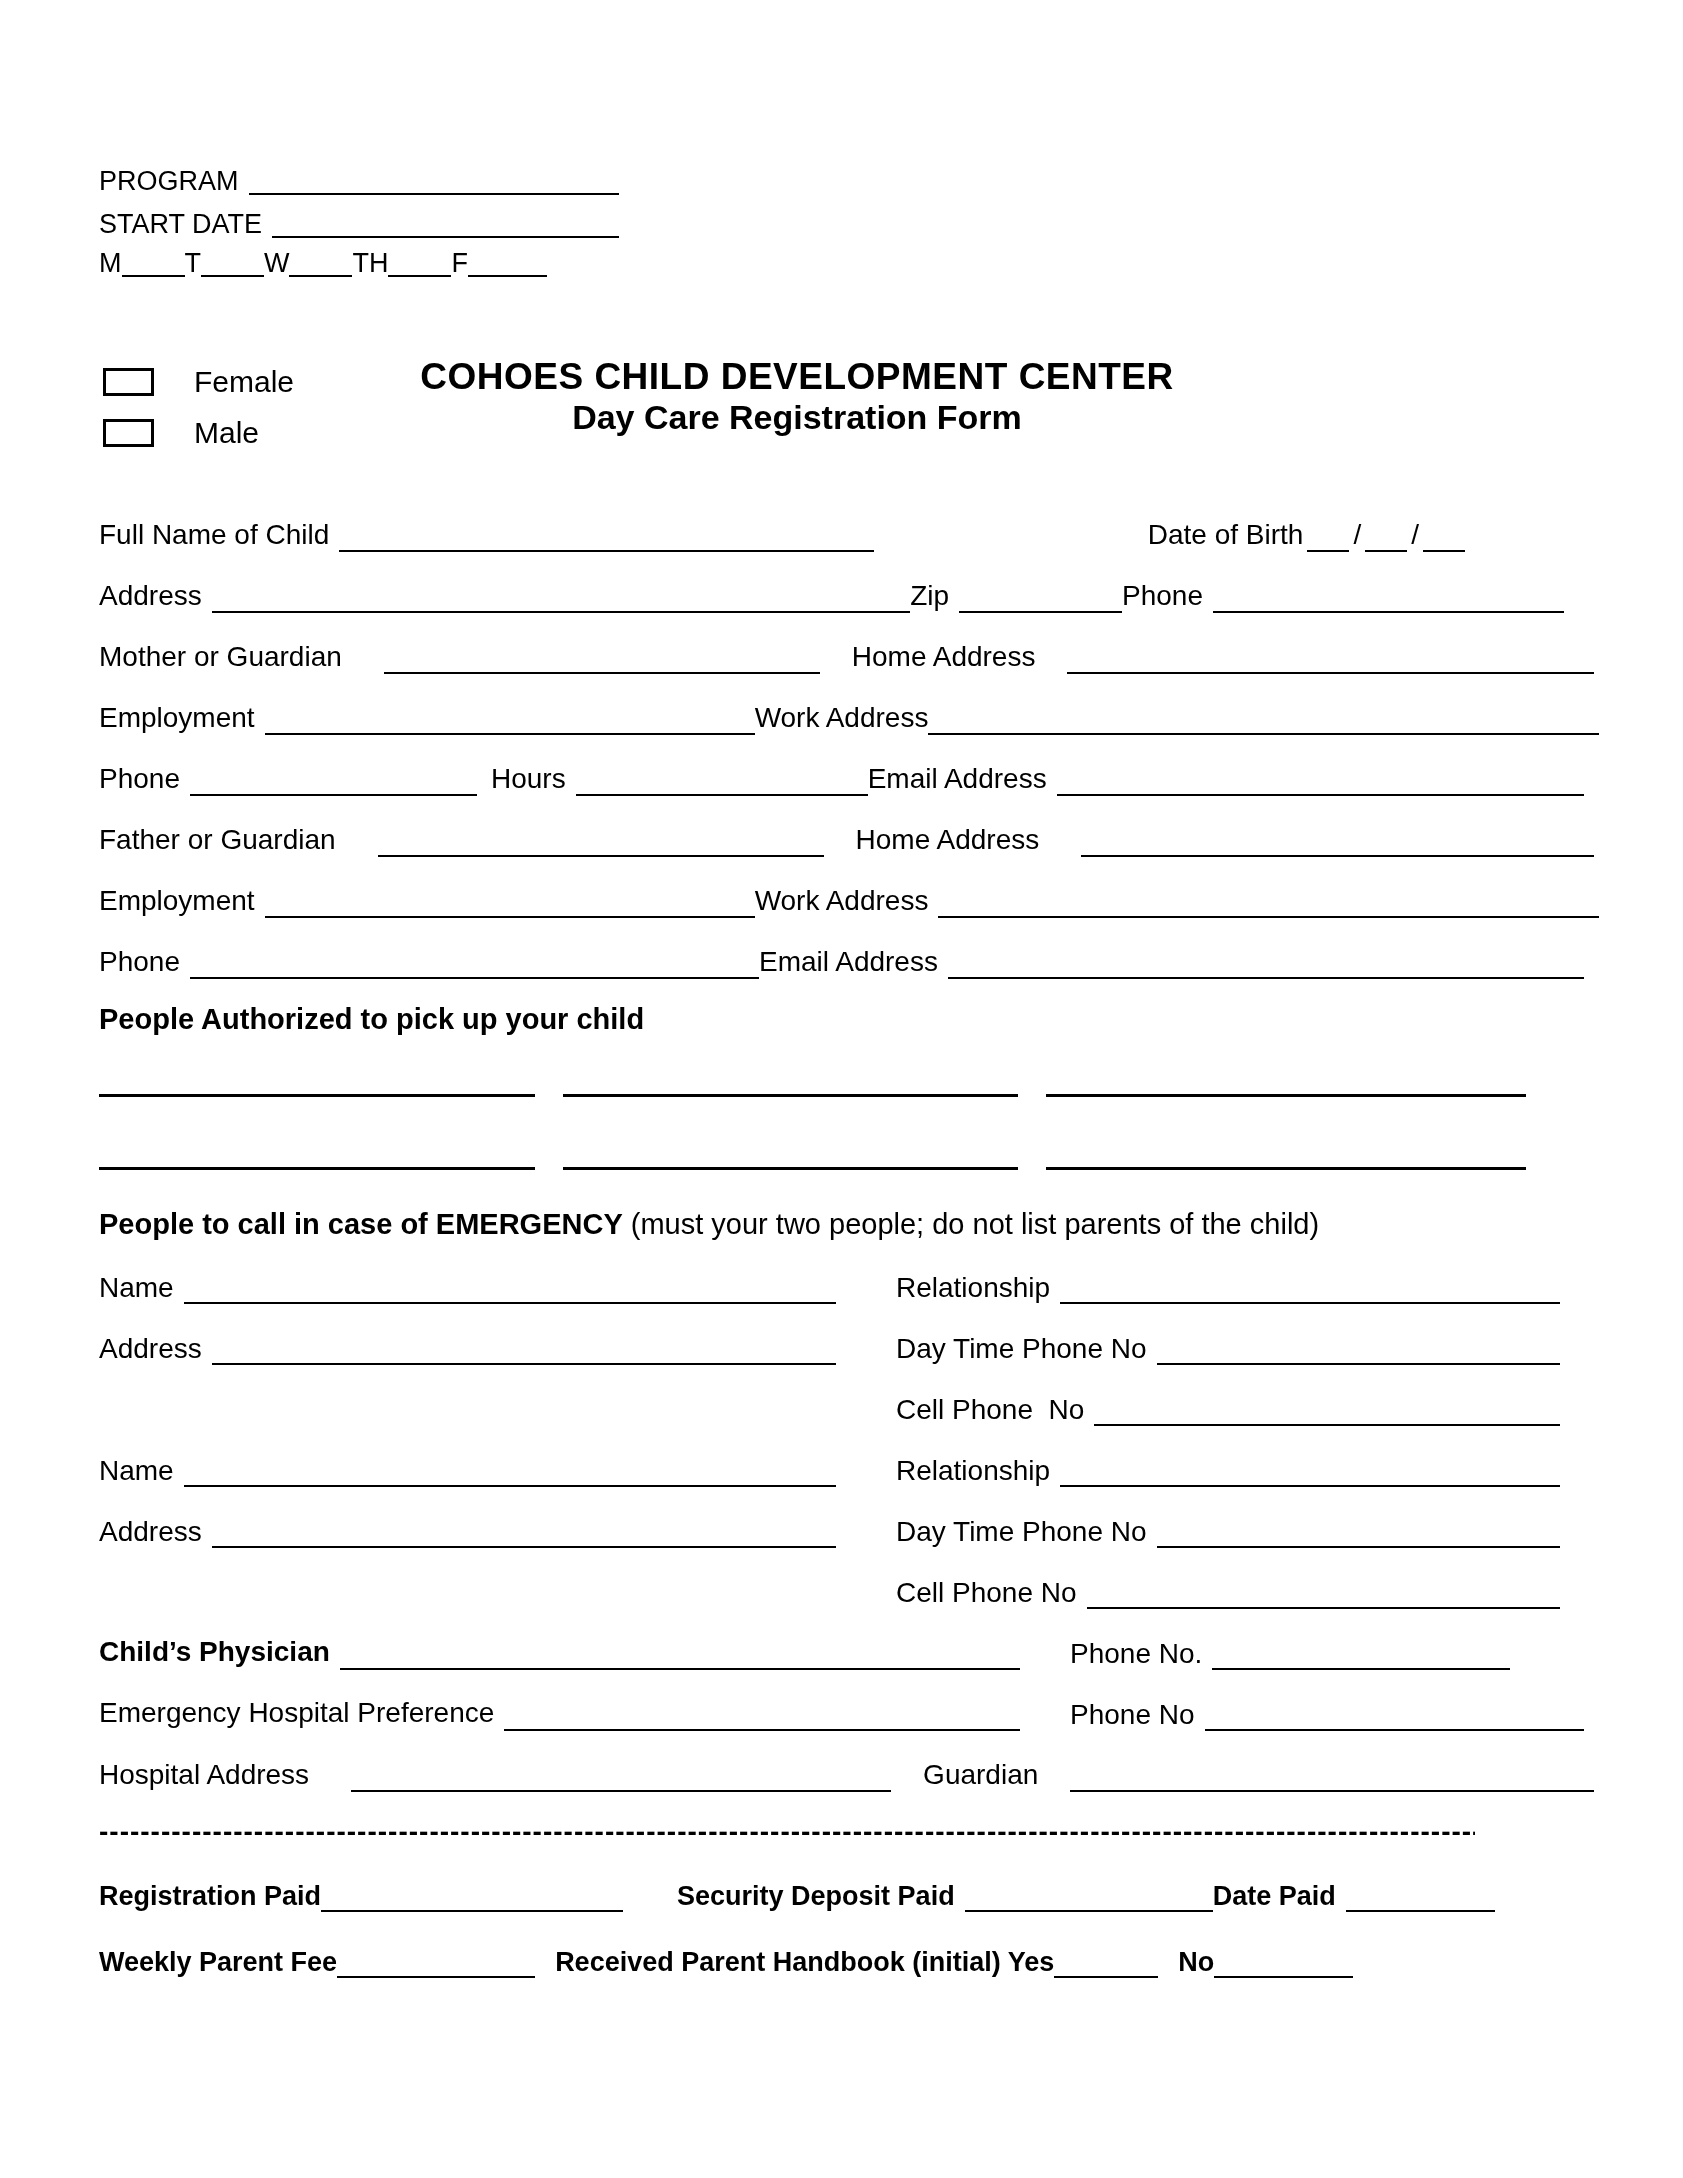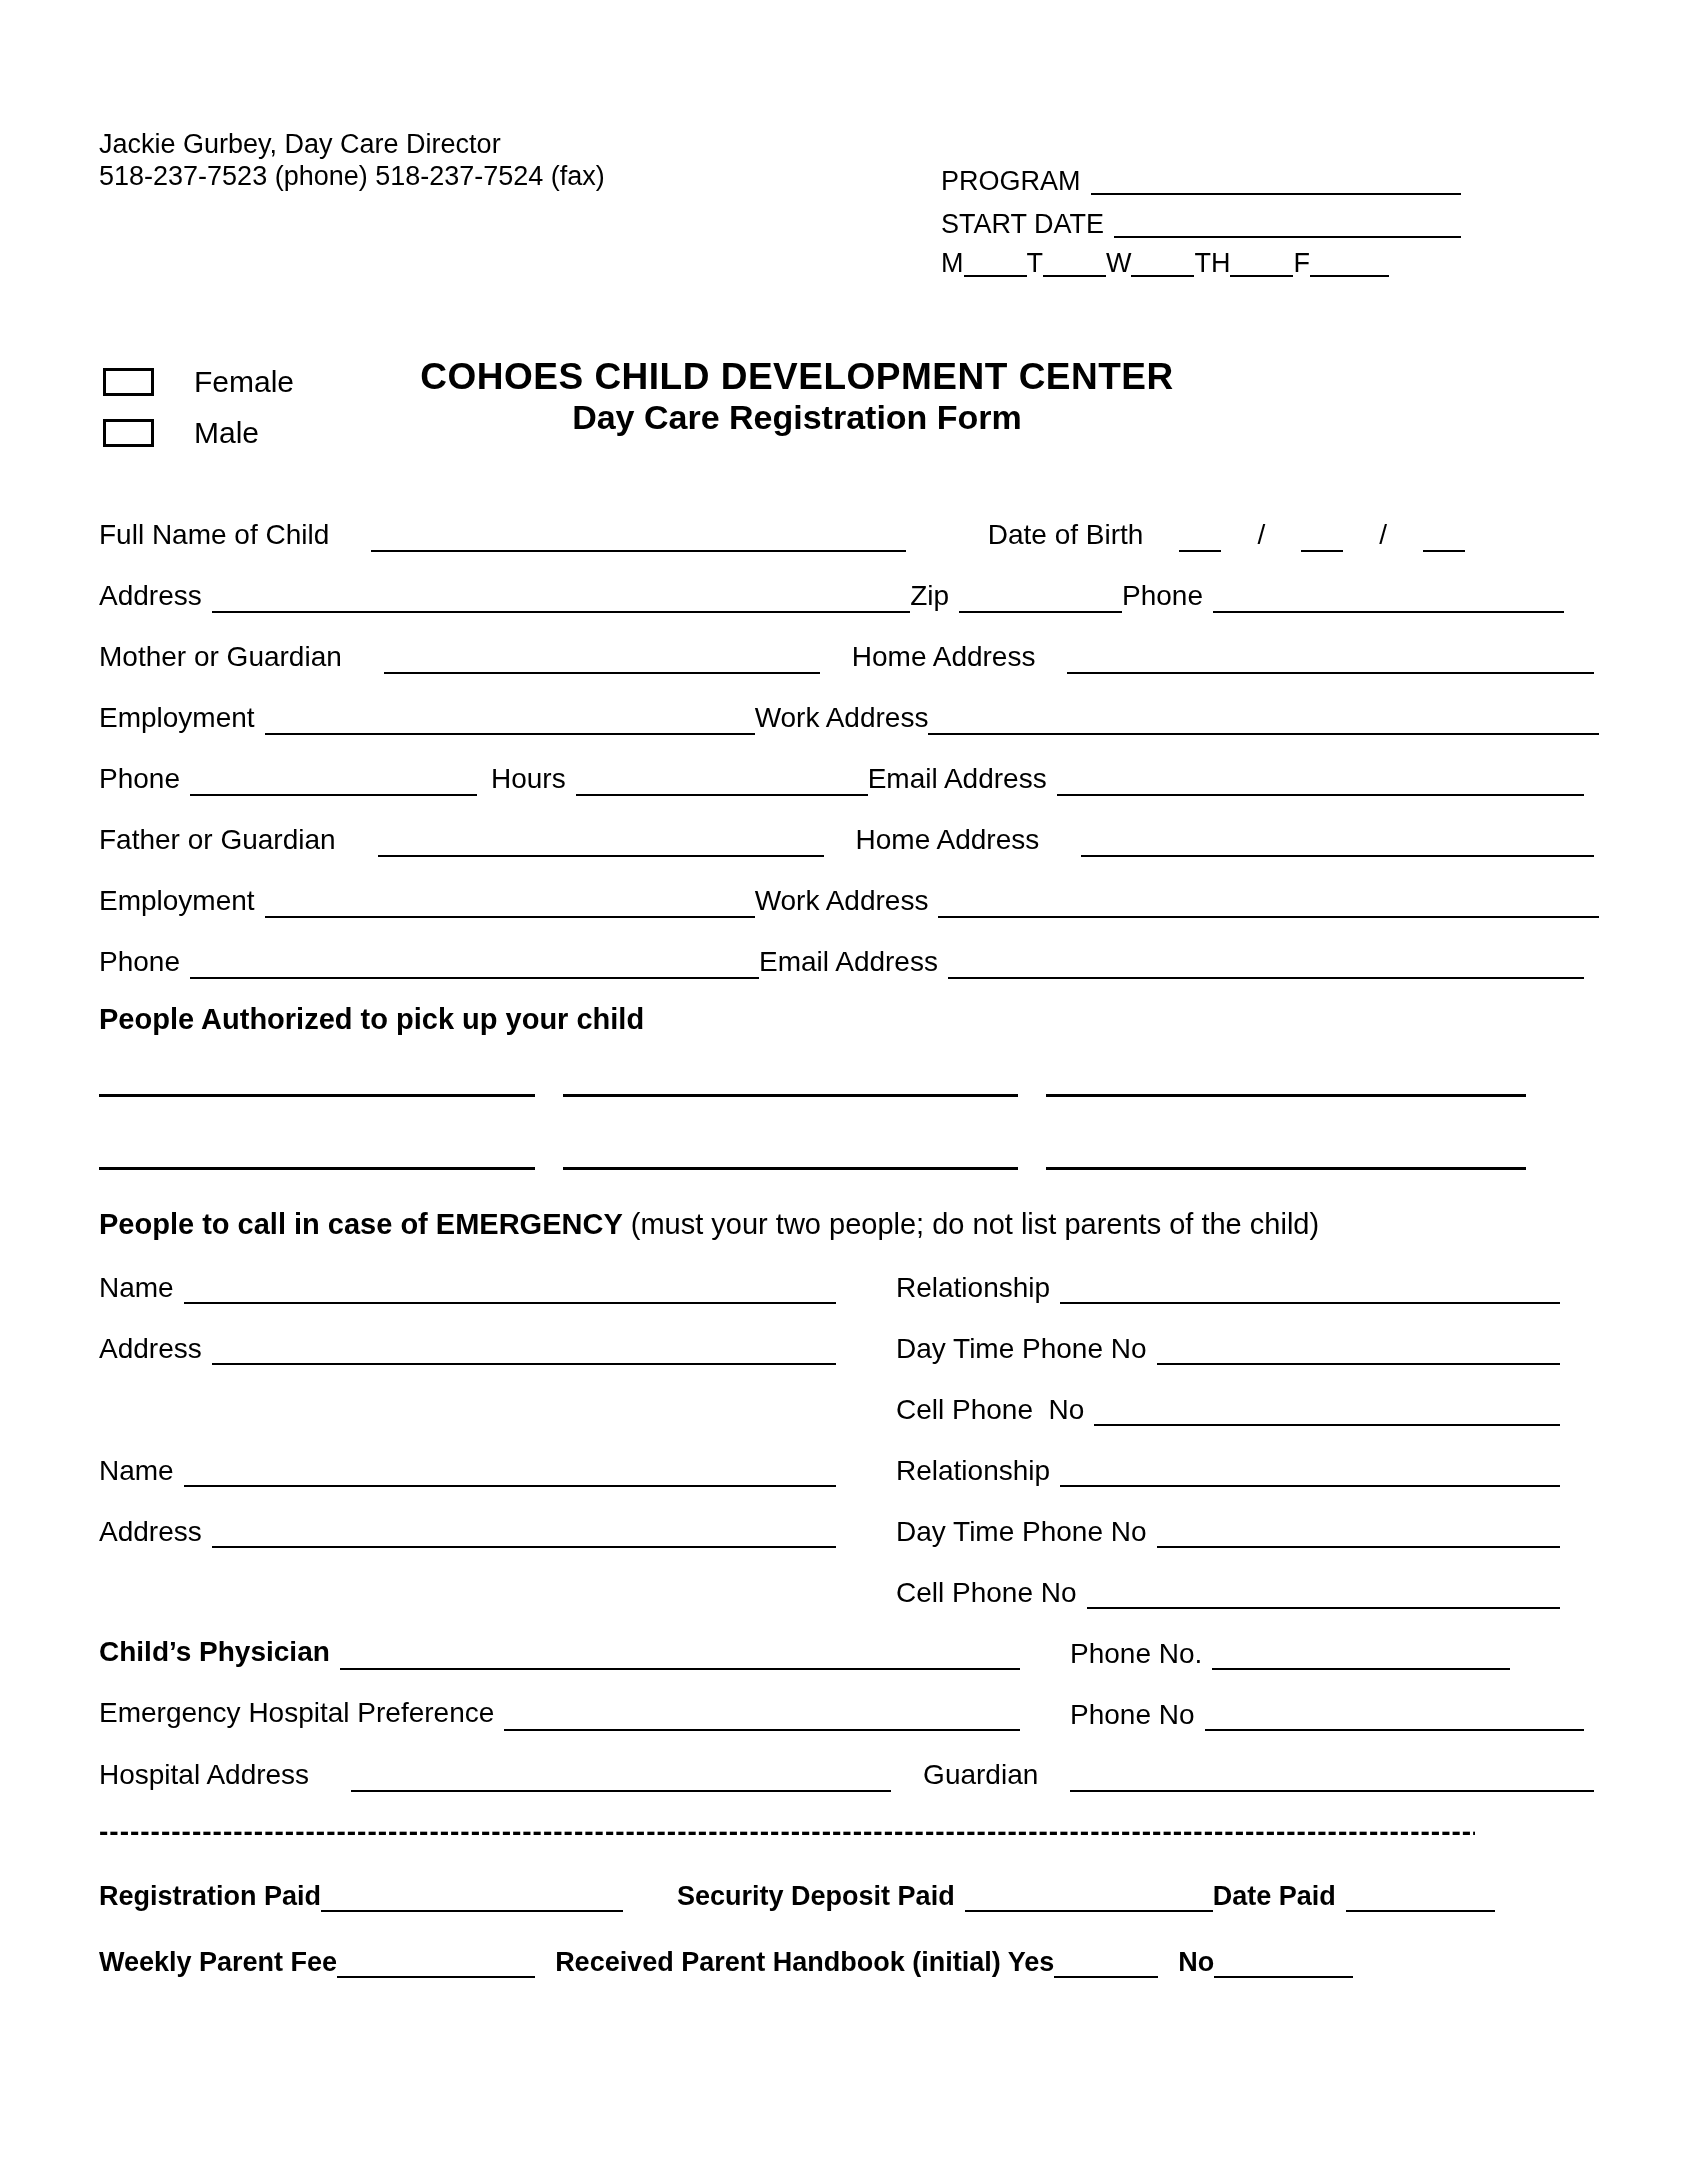--- a/index.html
+++ b/index.html
@@ -48,21 +48,21 @@
   .bold { font-weight: 700; }
   .pre { white-space: pre; }
   
   .w540 { flex: 0 0 535px; } .w42 { flex: 0 0 42px; margin-left: 4px; }
   .slash { margin-left: 4px; }
   .w165 { flex: 0 0 163px; } .w365 { flex: 0 0 351px; }
   .w440 { flex: 0 0 436px; } .w495 { flex: 0 0 490px; }
   .w290 { flex: 0 0 287px; } .w295 { flex: 0 0 292px; }
   .w450 { flex: 0 0 446px; } .w575 { flex: 0 0 569px; }
   .w545 { flex: 0 0 540px; }
-  .pr150 { padding-right: 149px; gap: 32px; } .pr50 { padding-right: 50px; }
+  .pr150 { padding-right: 149px; } .pr50 { padding-right: 50px; }
   .pr20 { padding-right: 20px; gap: 32px; } .pr15 { padding-right: 15px; }
   .pr30 { padding-right: 30px; }
   
   .section-heading { font-size: 29px; font-weight: 700; margin-bottom: 24px; }
   
   .pickup-row { display: flex; margin-top: 51px; }
   .pickup-row .pblank { border-bottom: 3px solid #000; height: 10px; }
   .pb1 { flex: 0 0 436px; } .pb2 { flex: 0 0 455px; margin-left: 28px; } .pb3 { flex: 0 0 480px; margin-left: 28px; }
   .pickup-row.second { margin-top: 63px; margin-bottom: 10px; }
   
@@ -80,24 +80,20 @@
   .ow200 { flex: 0 0 198px; } .ow105 { flex: 0 0 104px; } .ow140 { flex: 0 0 139px; }
   .ml55 { margin-left: 54px; } .ml12 { margin-left: 0; } .ml20 { margin-left: 20px; }
   .office-row .blank { height: 32px; }
 </style>
 </head>
 <body>
 
 <div class="page">
 
   <div class="top-header">
-    <div class="header-left">
-      <div>Jackie Gurbey, Day Care Director</div>
-      <div>518-237-7523 (phone) 518-237-7524 (fax)</div>
-    </div>
     <div class="header-right">
       <div class="hr-row">
         <span class="lbl">PROGRAM</span>
         <span class="blank grow"></span>
       </div>
       <div class="hr-row">
         <span class="lbl">START DATE</span>
         <span class="blank grow"></span>
       </div>
       <div class="days-row">

